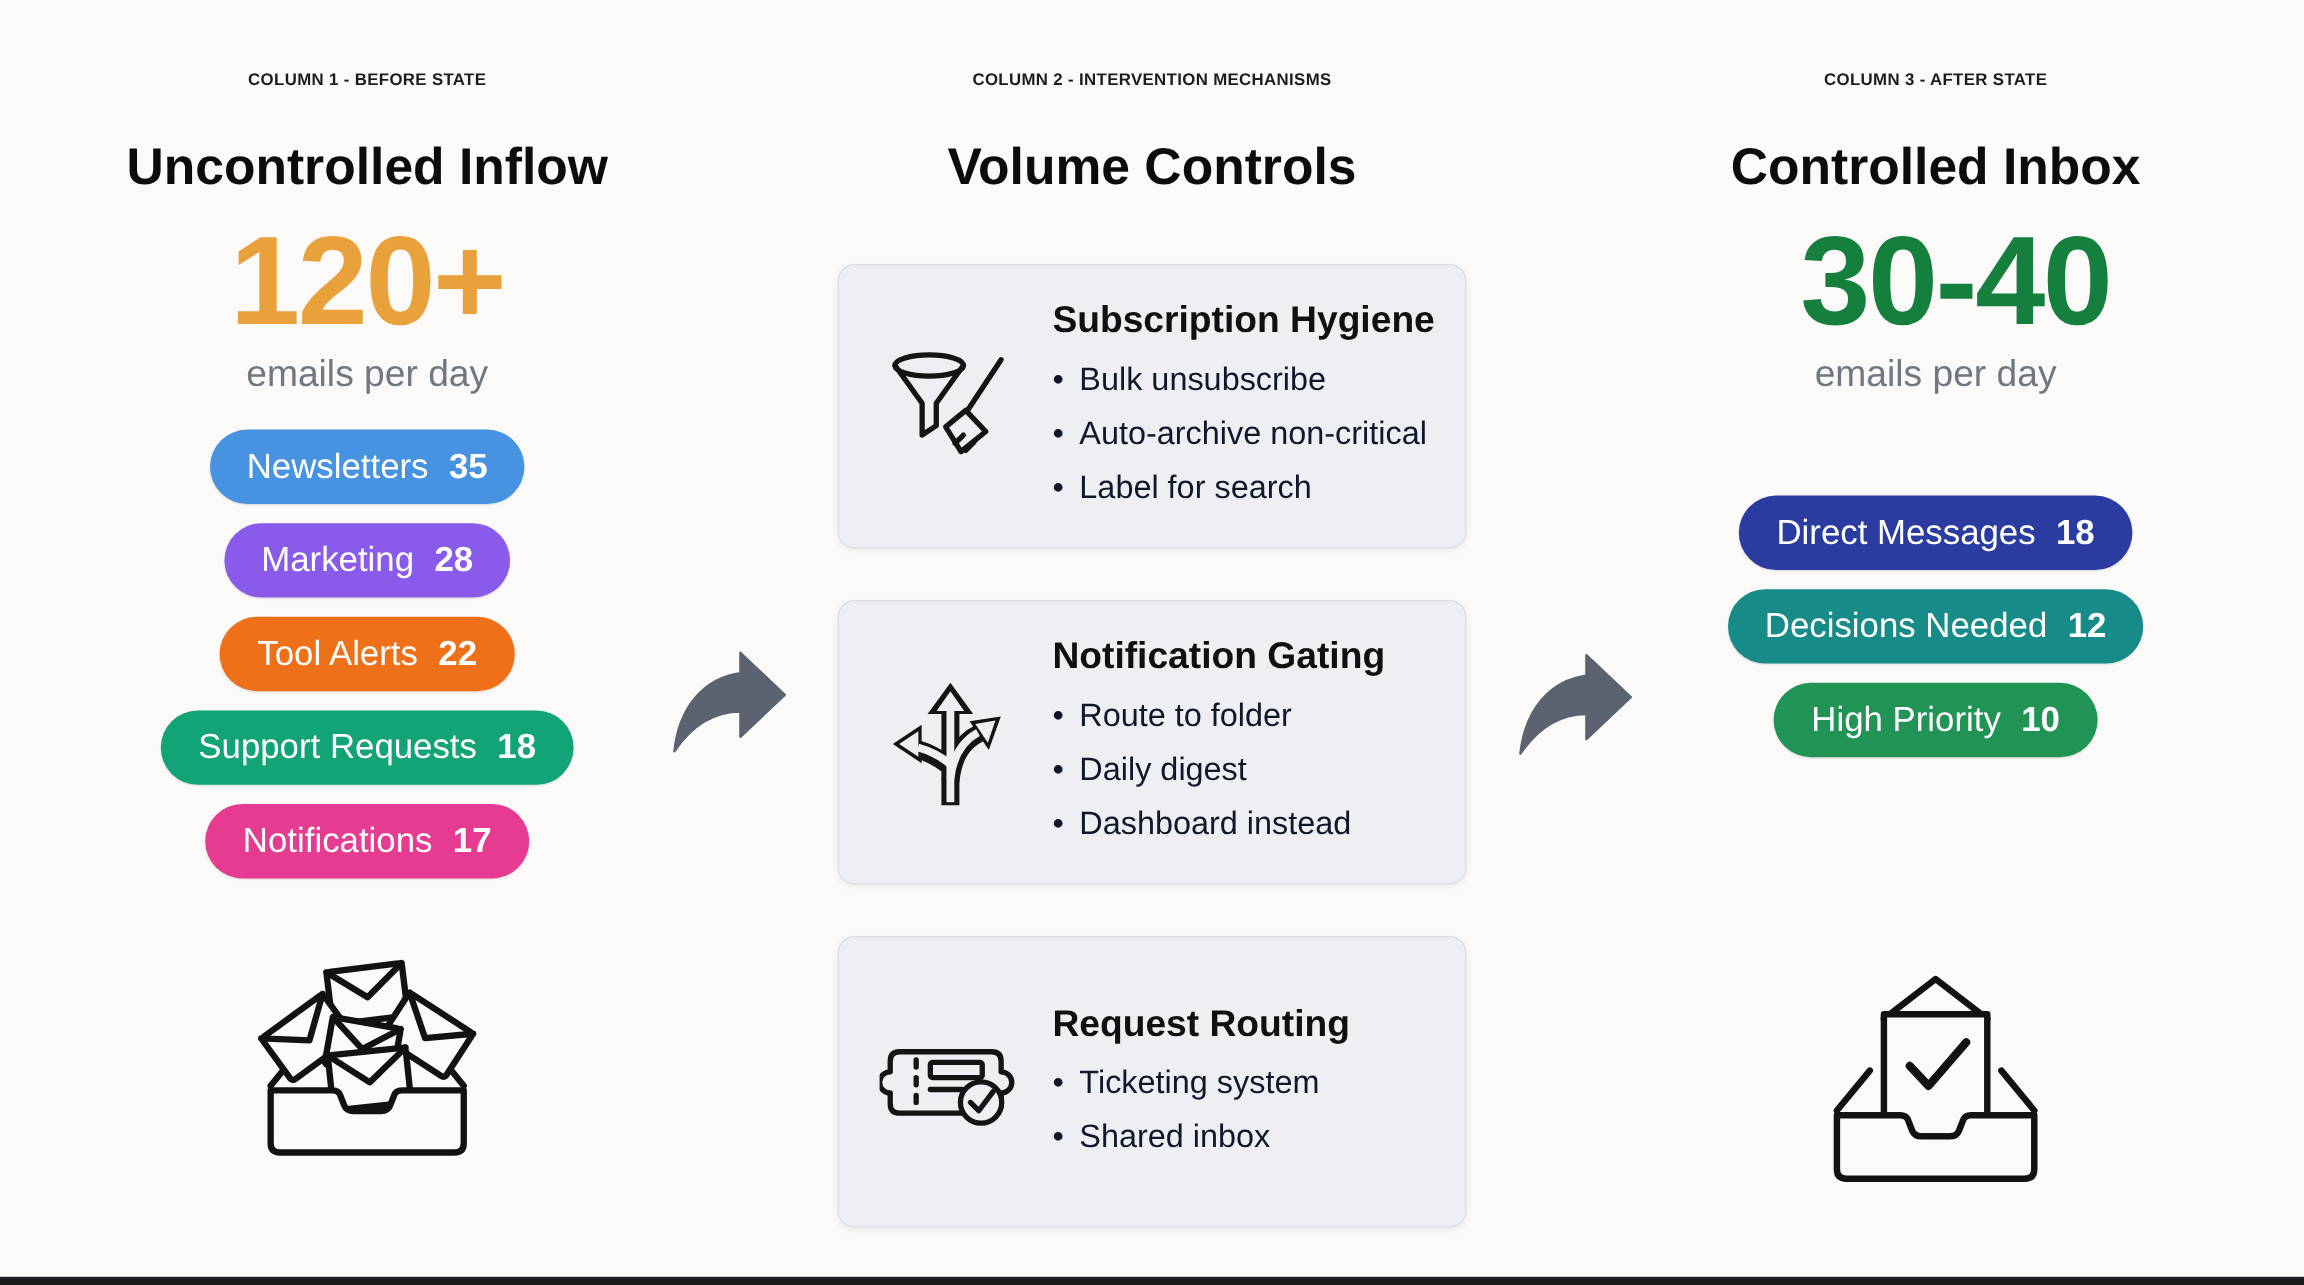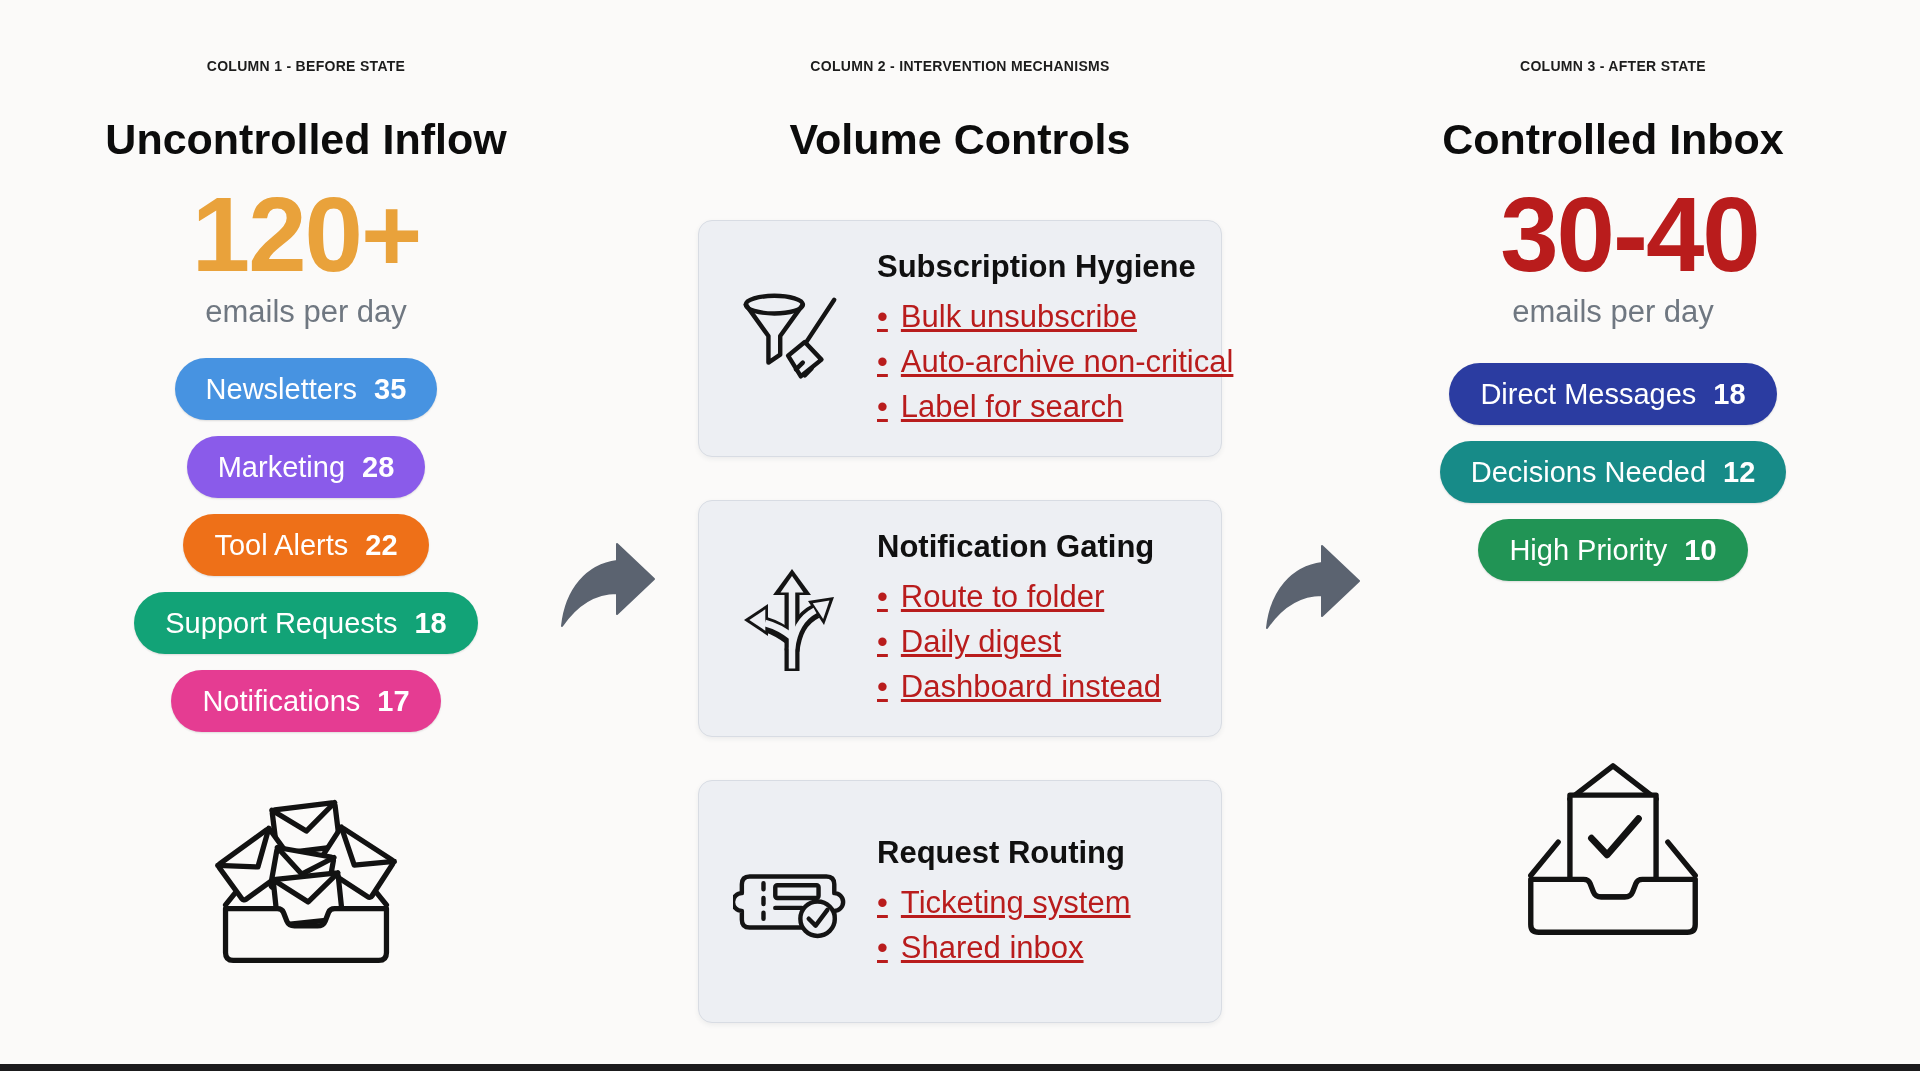--- a/index.html
+++ b/index.html
@@ -15,41 +15,41 @@
   #col-after{left:1313px;width:600px;}
 
   .kicker{margin-top:58px;font-size:14px;font-weight:600;letter-spacing:.3px;color:#1c1c1c;line-height:1.2;white-space:nowrap;}
   .col-title{margin-top:40px;font-size:43px;font-weight:700;color:#0c0c0c;line-height:1.15;white-space:nowrap;}
 
   .metric-value{margin-top:18px;font-size:105px;font-weight:700;line-height:1;letter-spacing:-2px;}
   .metric-caption{margin-top:6px;font-size:31px;color:#6F7781;line-height:1.2;}
 
   .pill-stack{display:flex;flex-direction:column;align-items:center;gap:16px;}
   #col-before .pill-stack{margin-top:28px;}
-  #col-after  .pill-stack{margin-top:33px;}
+  #col-after  .pill-stack{margin-top:83px;}
   .pill{height:62px;border-radius:31px;display:flex;align-items:center;padding:0 31px;color:#fff;font-size:29px;line-height:1;box-shadow:0 1px 2px rgba(0,0,0,.12);}
   .pill-label{font-weight:500;margin-right:17px;}
   .pill-count{font-weight:700;}
 
   .bottom-icon{flex:0 0 auto;}
   #col-before .bottom-icon{margin-top:56px;}
   #col-after  .bottom-icon{margin-top:175px;}
 
   .card-stack{margin-top:56px;display:flex;flex-direction:column;gap:43px;}
   .card{
     width:524px;height:237px;box-sizing:border-box;
     background:#EDEFF3;border:1.5px solid #D8DCE3;border-radius:14px;
     box-shadow:0 2px 5px rgba(40,50,70,.07);
     display:flex;align-items:center;padding:0 24px 0 34px;gap:26px;
   }
   .card:last-child{height:243px;}
   .card-icon{flex:0 0 118px;display:flex;justify-content:center;align-items:center;}
   .card-body{flex:1;}
   .card-title{font-size:31px;font-weight:700;color:#101010;margin-bottom:9px;line-height:1.2;}
-  .card-bullets{list-style:none;margin:0;padding:0;font-size:31px;color:#b91c1c;text-decoration:underline;}
+  .card-bullets{list-style:none;margin:0;padding:0;font-size:27px;color:#0f172a;}
   .card-bullets li{line-height:45px;white-space:nowrap;}
   .card-bullets li::before{content:"\2022";margin-right:13px;}
 
   .flow-arrow{position:absolute;width:102px;height:88px;}
   #flow-arrow-1{left:556px;top:541px;}
   #flow-arrow-2{left:1261px;top:543px;}
 
   .bottom-bar{position:absolute;left:0;bottom:0;width:100%;height:7px;}
 
   svg{display:block;}
@@ -192,21 +192,21 @@
         </ul>
       </div>
     </div>
 
   </div>
 </div>
 
 <div class="column" id="col-after">
   <div class="kicker">COLUMN 3 - AFTER STATE</div>
   <div class="col-title">Controlled Inbox</div>
-  <div class="metric-value" style="color: #b91c1c; margin-left: 33px;">30-40</div>
+  <div class="metric-value" style="color: #15803d; margin-left: 33px;">30-40</div>
   <div class="metric-caption">emails per day</div>
 
   <div class="pill-stack">
     <div class="pill" style="background-color: rgb(43, 60, 161);">
       <span class="pill-label">Direct Messages</span>
       <span class="pill-count">18</span>
     </div>
     <div class="pill" style="background-color: rgb(23, 139, 136);">
       <span class="pill-label">Decisions Needed</span>
       <span class="pill-count">12</span>

